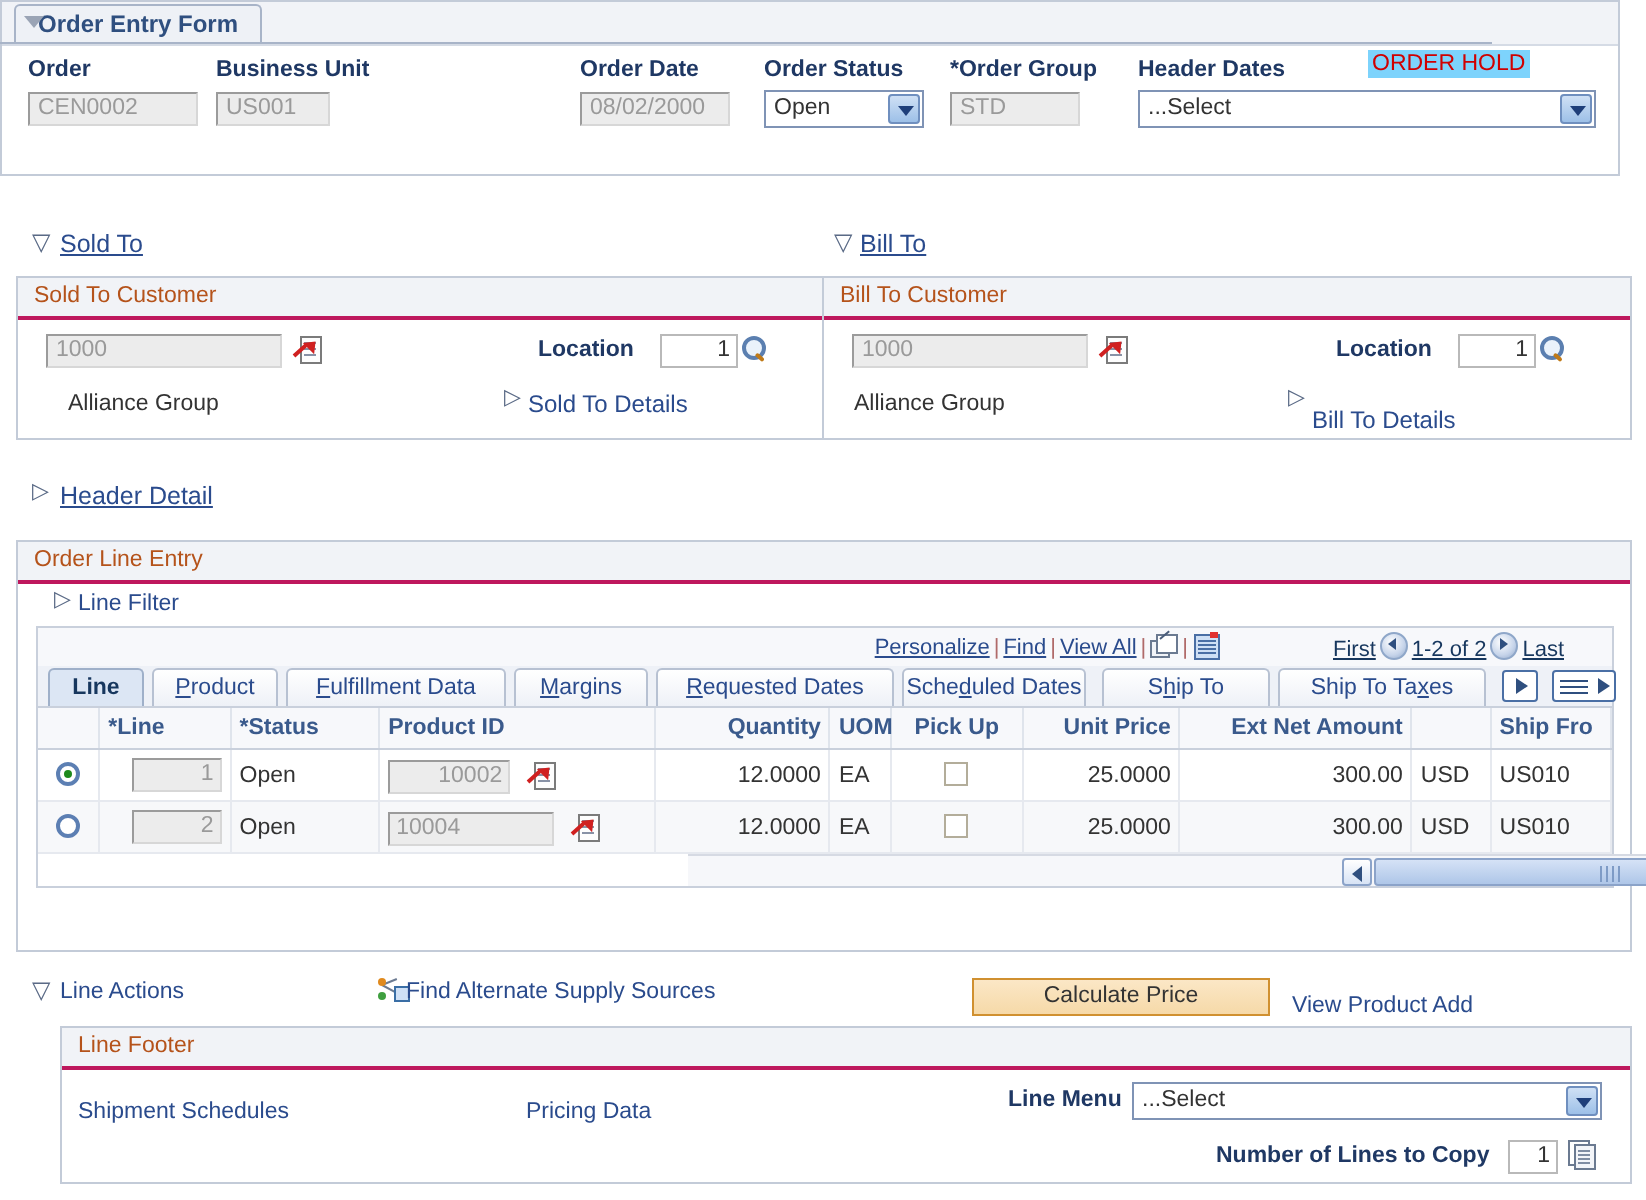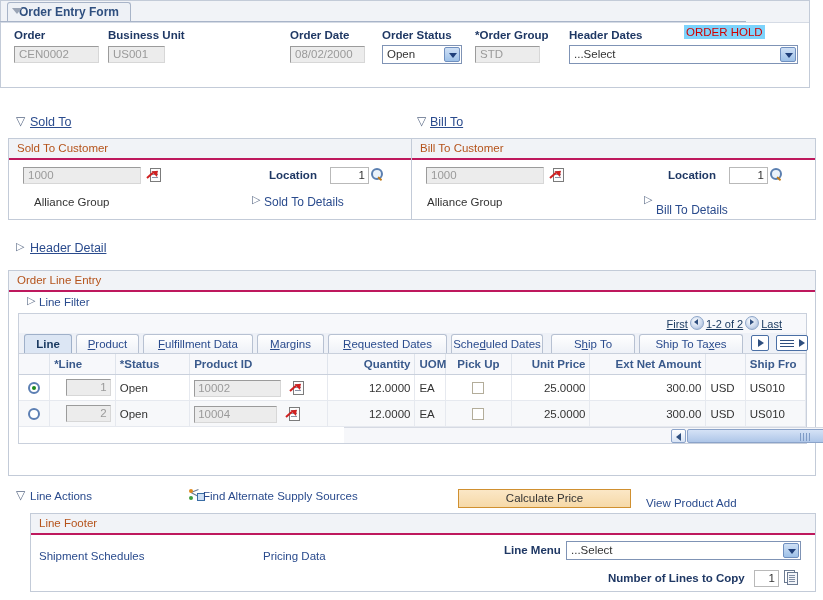--- a/index.html
+++ b/index.html
@@ -333,20 +333,28 @@
 
   <div class="groupbox" id="orderLineEntry">
     <div class="gb-head">Order Line Entry</div>
 
     <div class="otri" style="left:18px;top:24px;font-size:11px;">▷</div>
     <div class="txt link plain" style="left:30px;top:25px;font-size:11.5px;">Line Filter</div>
 
     <div class="gridwrap">
 
       <div class="gridbar">
+        <div class="gb-links">
+          <a>Personalize</a><span class="sep">|</span><a>Find</a><span class="sep">|</span><a>View All</a><span class="sep">|</span><span class="icn-expand"><span class="b"></span><span class="f"></span></span><span class="sep">|</span><span class="icn-sheet"><span class="pg">
+                <i style="top:2px"></i>
+                <i style="top:4px"></i>
+                <i style="top:6px"></i>
+                <i style="top:8px"></i>
+              </span><span class="dot"></span></span>
+        </div>
         <div class="nav">
           <span>First</span><span class="pagearrow prev"></span><span>1-2 of 2</span><span class="pagearrow next"></span><span>Last</span>
         </div>
       </div>
 
       <div class="tabrow">
         <div class="gtab active" style="left:5px;width:48px;"><span>Line</span></div>
         <div class="gtab" style="left:57px;width:63px;"><u>P</u><span>roduct</span></div>
         <div class="gtab" style="left:124px;width:110px;"><u>F</u><span>ulfillment Data</span></div>
         <div class="gtab" style="left:238px;width:67px;"><u>M</u><span>argins</span></div>
@@ -390,21 +398,21 @@
             <th></th>
             <th class="ta-l">Ship Fro</th>
           </tr>
         </thead>
         <tbody>
           <tr>
             <td class="ta-c"><span class="radio on"></span></td>
             <td class="ta-r"><span class="cellinput" style="width:45px;text-align:right;">1</span></td>
             <td class="ta-l">Open</td>
             <td class="ta-l">
-              <span class="cellinput" style="width:87px;text-align:left;">10002</span>
+              <span class="cellinput" style="width:61px;text-align:right;">10002</span>
               <span class="promptico" style="position:relative;display:inline-block;left:6px;top:2px;">
                 <span class="sheet">
                     <i style="top:2px"></i>
                     <i style="top:5px"></i>
                     <i style="top:8px"></i>
                   </span><span class="arrow"></span>
               </span>
             </td>
             <td class="ta-r">12.0000</td>
             <td class="ta-l">EA</td>
@@ -460,21 +468,21 @@
 
   <div class="supico" style="left:188px;top:488px;">
     <span class="edge" style="left:3px;top:4px;width:8px;transform:rotate(28deg);"></span>
     <span class="edge" style="left:3px;top:4px;width:8px;transform:rotate(-22deg);"></span>
     <span class="n" style="left:1px;top:1px;background:#e08a1e;"></span>
     <span class="n" style="left:1px;top:8px;background:#3f9f3f;"></span>
     <span class="sq" style="left:9px;top:5px;"></span>
   </div>
   <div class="txt link plain" style="left:203px;top:490px;font-size:11.5px;">Find Alternate Supply Sources</div>
 
-  <div id="calcPrice" style="left:458px;top:489px;width:173px;height:19px;">Calculate Price</div>
+  <div id="calcPrice" style="left:486px;top:489px;width:149px;height:19px;">Calculate Price</div>
   <div class="txt link plain" style="left:646px;top:497px;font-size:11.5px;">View Product Add</div>
 
   <div class="groupbox" style="left:30px;top:513px;width:786px;height:79px;">
     <div class="gb-head">Line Footer</div>
 
     <div class="txt link plain" style="left:8px;top:36px;font-size:11.5px;">Shipment Schedules</div>
     <div class="txt link plain" style="left:232px;top:36px;font-size:11.5px;">Pricing Data</div>
 
     <div class="lbl" style="left:473px;top:30px;">Line Menu</div>
     <div class="sel" style="left:535px;top:27px;width:235px;">

